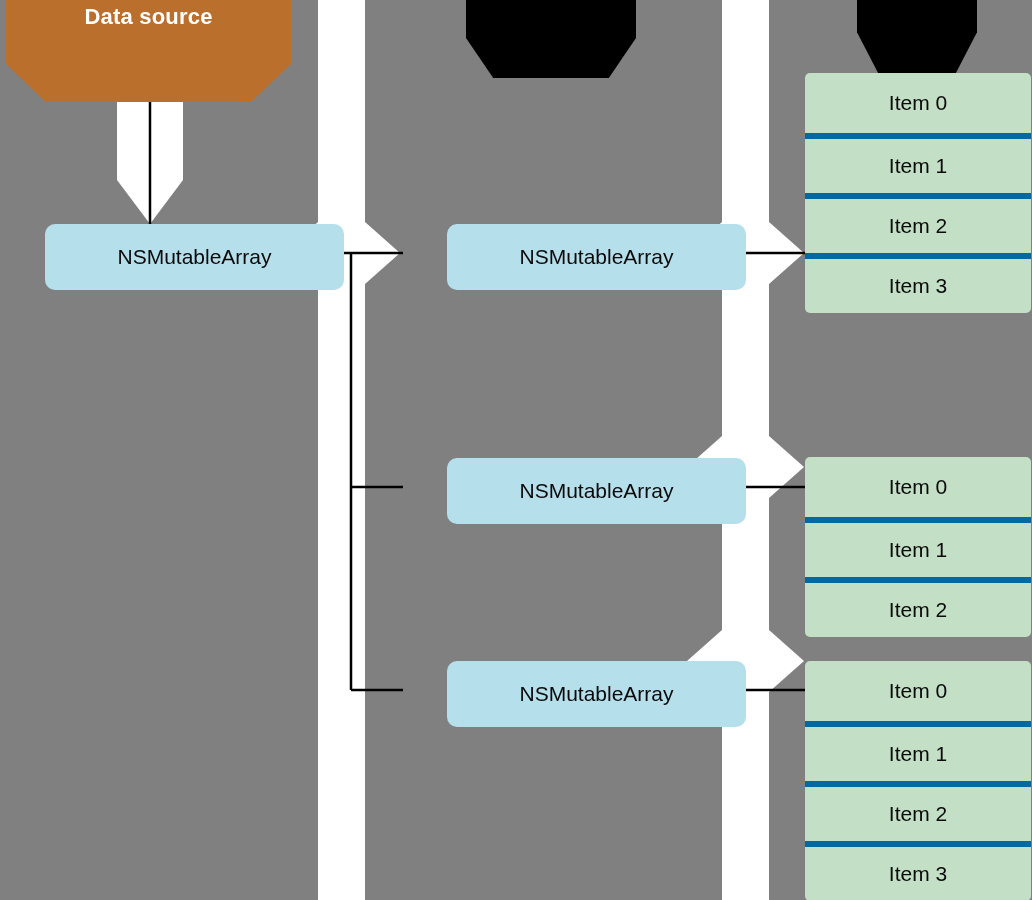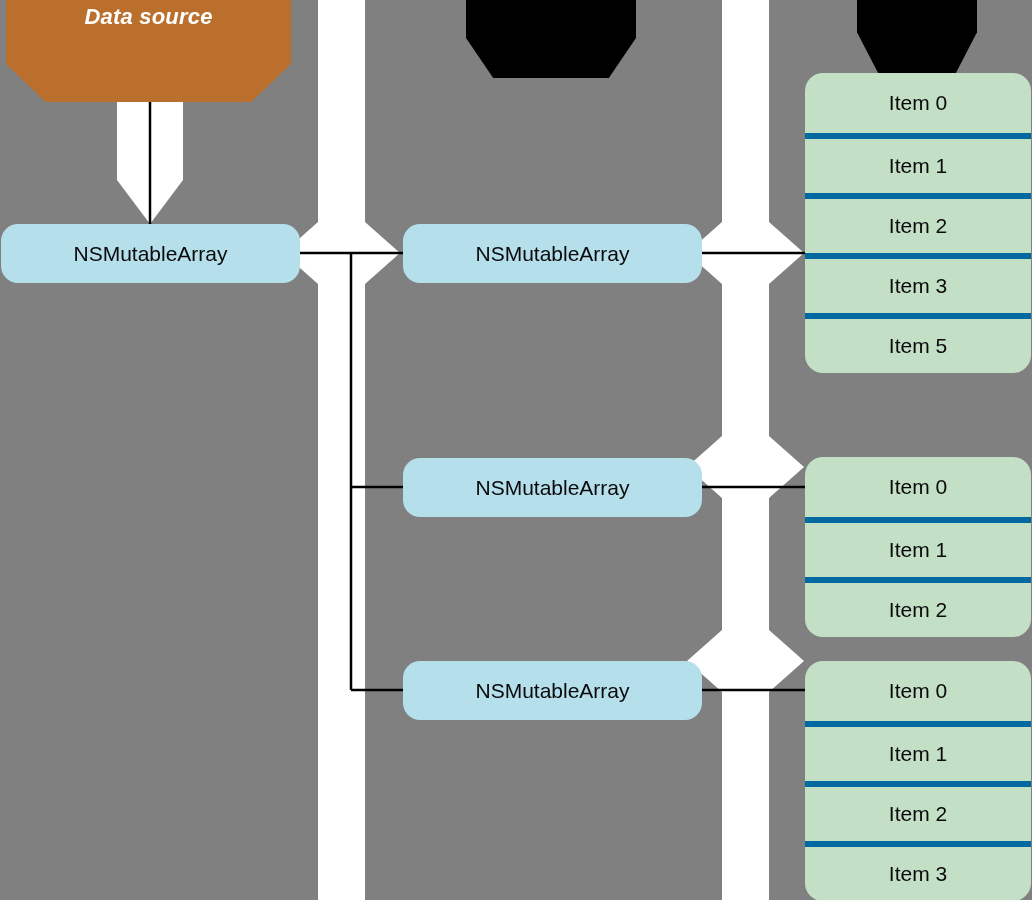--- a/index.html
+++ b/index.html
@@ -45,21 +45,20 @@
     justify-content: center;
     box-sizing: border-box;
     font-size: 22px;
     font-weight: bold;
     letter-spacing: .2px;
     padding-bottom: 6px;
   }
   .banner-label {
     display: block;
     line-height: 1;
-    font-style: italic;
   }
 
   #banner-datasource {
     left: 6px;
     top: -34px;
     width: 285px;
     height: 136px;
     background: #bb6f2c;
     clip-path: polygon(0 0, 100% 0, 100% 72%, 86% 100%, 14% 100%, 0 72%);
     align-items: center;
@@ -92,41 +91,42 @@
     justify-content: center;
     padding-bottom: 12px;
   }
   #banner-items .banner-label { color: #000000; }
 
   
   .array-box {
     position: absolute;
     box-sizing: border-box;
     background: #b6dfec;
-    border-radius: 17px;
+    border-radius: 10px;
     display: flex;
     align-items: center;
     justify-content: center;
     font-size: 21px;
     color: #0a0a0a;
-    height: 59px;
+    height: 66px;
+    margin-left: 44px;
   }
   #array-box-datasource { left: 1px;   top: 224px; width: 299px; }
   #array-box-section-0  { left: 403px; top: 224px; width: 299px; }
   #array-box-section-1  { left: 403px; top: 458px; width: 299px; }
   #array-box-section-2  { left: 403px; top: 661px; width: 299px; }
 
   
   .item-group {
     position: absolute;
     left: 805px;
     width: 226px;
     box-sizing: border-box;
     background: #c3dfc6;
-    border-radius: 18px;
+    border-radius: 5px;
     overflow: hidden;
   }
   .item-cell {
     height: 60px;
     box-sizing: border-box;
     display: flex;
     align-items: center;
     justify-content: center;
     font-size: 21px;
     color: #0a0a0a;
@@ -189,21 +189,20 @@
     </div>
     <div class="array-box" id="array-box-section-2">
       <span>NSMutableArray</span>
     </div>
 
     <div class="item-group" id="item-group-0">
       <div class="item-cell">Item 0</div>
       <div class="item-cell">Item 1</div>
       <div class="item-cell">Item 2</div>
       <div class="item-cell">Item 3</div>
-      <div class="item-cell">Item 5</div>
     </div>
 
     <div class="item-group" id="item-group-1">
       <div class="item-cell">Item 0</div>
       <div class="item-cell">Item 1</div>
       <div class="item-cell">Item 2</div>
     </div>
 
     <div class="item-group" id="item-group-2">
       <div class="item-cell">Item 0</div>

